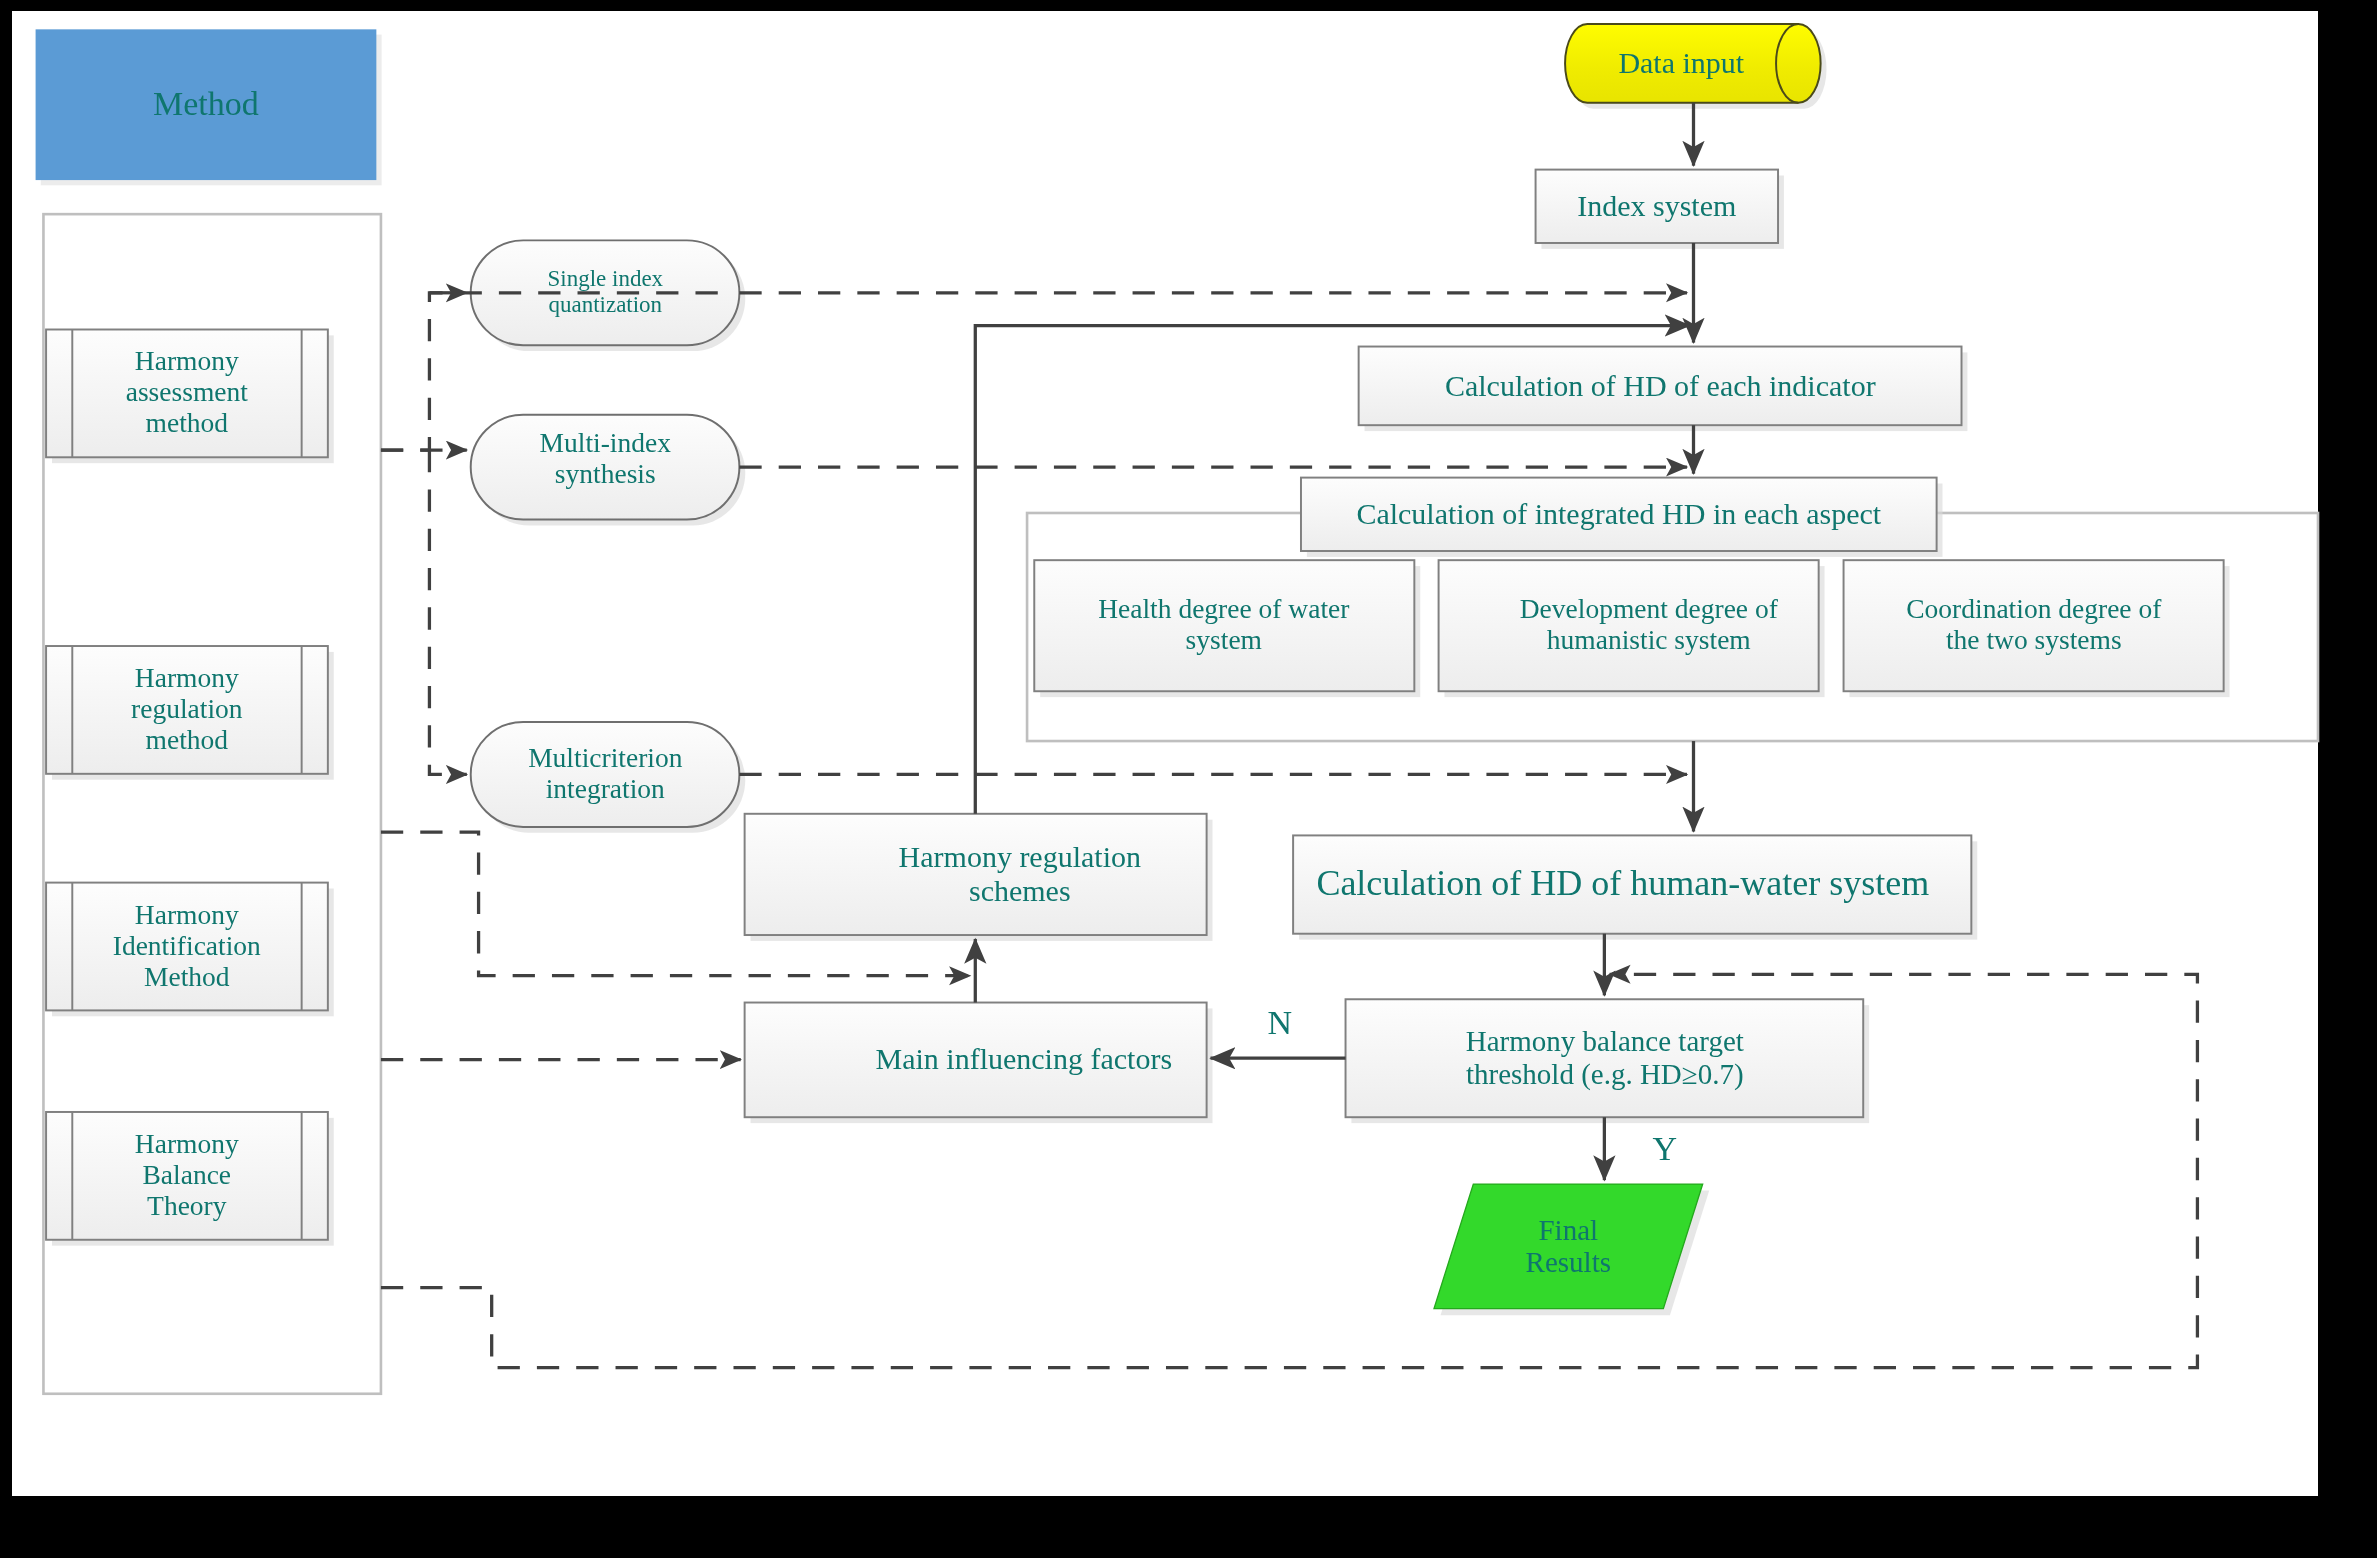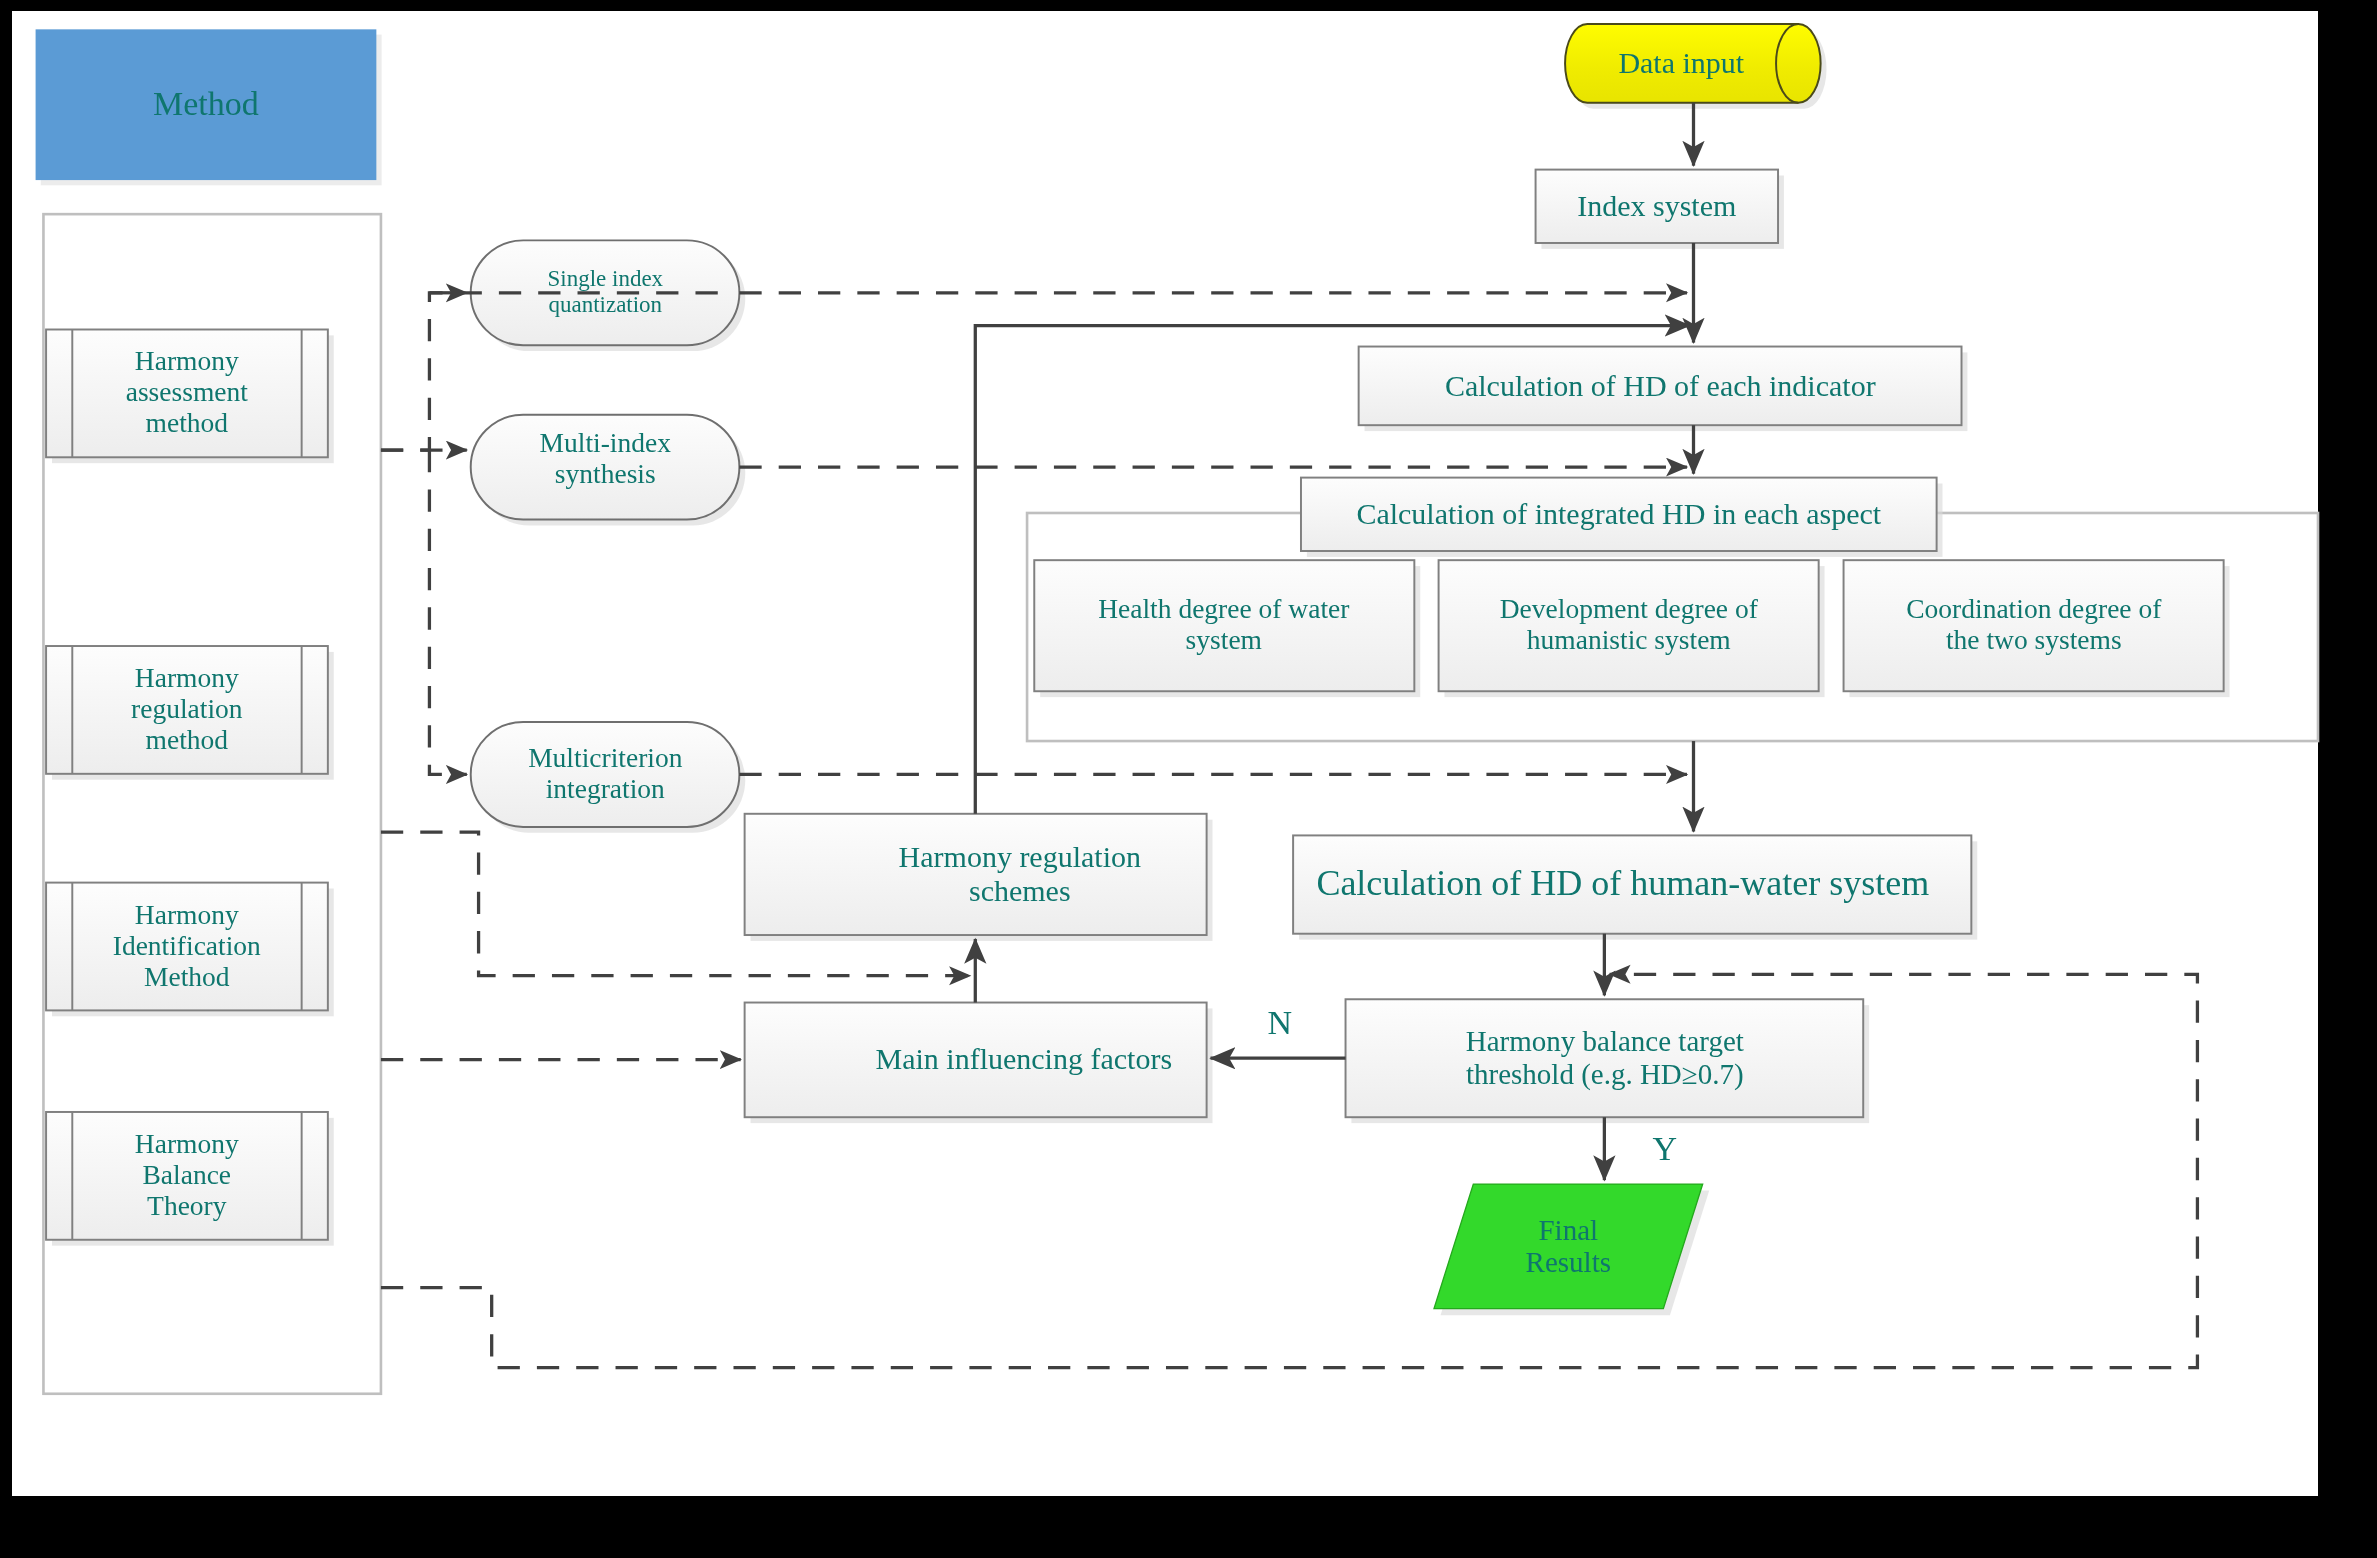--- a/index.html
+++ b/index.html
@@ -113,21 +113,21 @@
         <div class="lbl" style="left: 63px; top: 872px; width: 224px; height: 128px; font-size: 27.5px;">Harmony<br>Identification<br>Method</div>
         <div class="lbl" style="left: 63px; top: 1101px; width: 224px; height: 128px; font-size: 27.5px;">Harmony<br>Balance<br>Theory</div>
         <div class="lbl" style="left: 459px; top: 229px; width: 269px; height: 105px; font-size: 23px;">Single index<br>quantization</div>
         <div class="lbl" style="left: 459px; top: 404px; width: 269px; height: 89px; font-size: 27.5px;">Multi-index<br>synthesis</div>
         <div class="lbl" style="left: 459px; top: 711px; width: 269px; height: 105px; font-size: 27.5px;">Multicriterion<br>integration</div>
         <div class="lbl" style="left: 1553px; top: 13px; width: 233px; height: 79px; font-size: 30px;">Data input</div>
         <div class="lbl" style="left: 1524px; top: 159px; width: 242px; height: 73px; font-size: 30px;">Index system</div>
         <div class="lbl" style="left: 1347px; top: 336px; width: 603px; height: 79px; font-size: 30px;">Calculation of HD of each indicator</div>
         <div class="lbl" style="left: 1289px; top: 467px; width: 636px; height: 73px; font-size: 30px;">Calculation of integrated HD in each aspect</div>
         <div class="lbl" style="left: 1022px; top: 549px; width: 380px; height: 131px; font-size: 27.5px;">Health degree of water<br>system</div>
-        <div class="lbl" style="left: 1427px; top: 549px; width: 380px; height: 131px; font-size: 27.5px;">Development degree of<br>humanistic system</div>
+        <div class="lbl" style="left: 1427px; top: 549px; width: 380px; height: 131px; font-size: 27.5px; padding-left: 20px;">Development degree of<br>humanistic system</div>
         <div class="lbl" style="left: 1832px; top: 549px; width: 380px; height: 131px; font-size: 27.5px; border-radius: 24px;">Coordination degree of<br>the two systems</div>
         <div class="lbl" style="left: 1226px; top: 824px; width: 770px; height: 98px; font-size: 36px;">Calculation of HD of human-water system</div>
         <div class="lbl" style="left: 1334px; top: 988px; width: 518px; height: 118px; font-size: 29px;">Harmony balance target<br>threshold (e.g. HD≥0.7)</div>
         <div class="lbl" style="left: 1422px; top: 1173px; width: 269px; height: 125px; font-size: 29px;">Final<br>Results</div>
         <div class="lbl" style="left: 733px; top: 803px; width: 462px; height: 121px; font-size: 30px; padding-left: 44px;">Harmony regulation<br>schemes</div>
         <div class="lbl" style="left: 733px; top: 991px; width: 462px; height: 115px; font-size: 30px; padding-left: 48px;">Main influencing factors</div>
         <div class="lbl" style="left: 1219px; top: 983px; width: 98px; height: 59px; font-size: 34px;">N</div>
         <div class="lbl" style="left: 1604px; top: 1109px; width: 98px; height: 60px; font-size: 34px;">Y</div>
       </div>
   </div>

